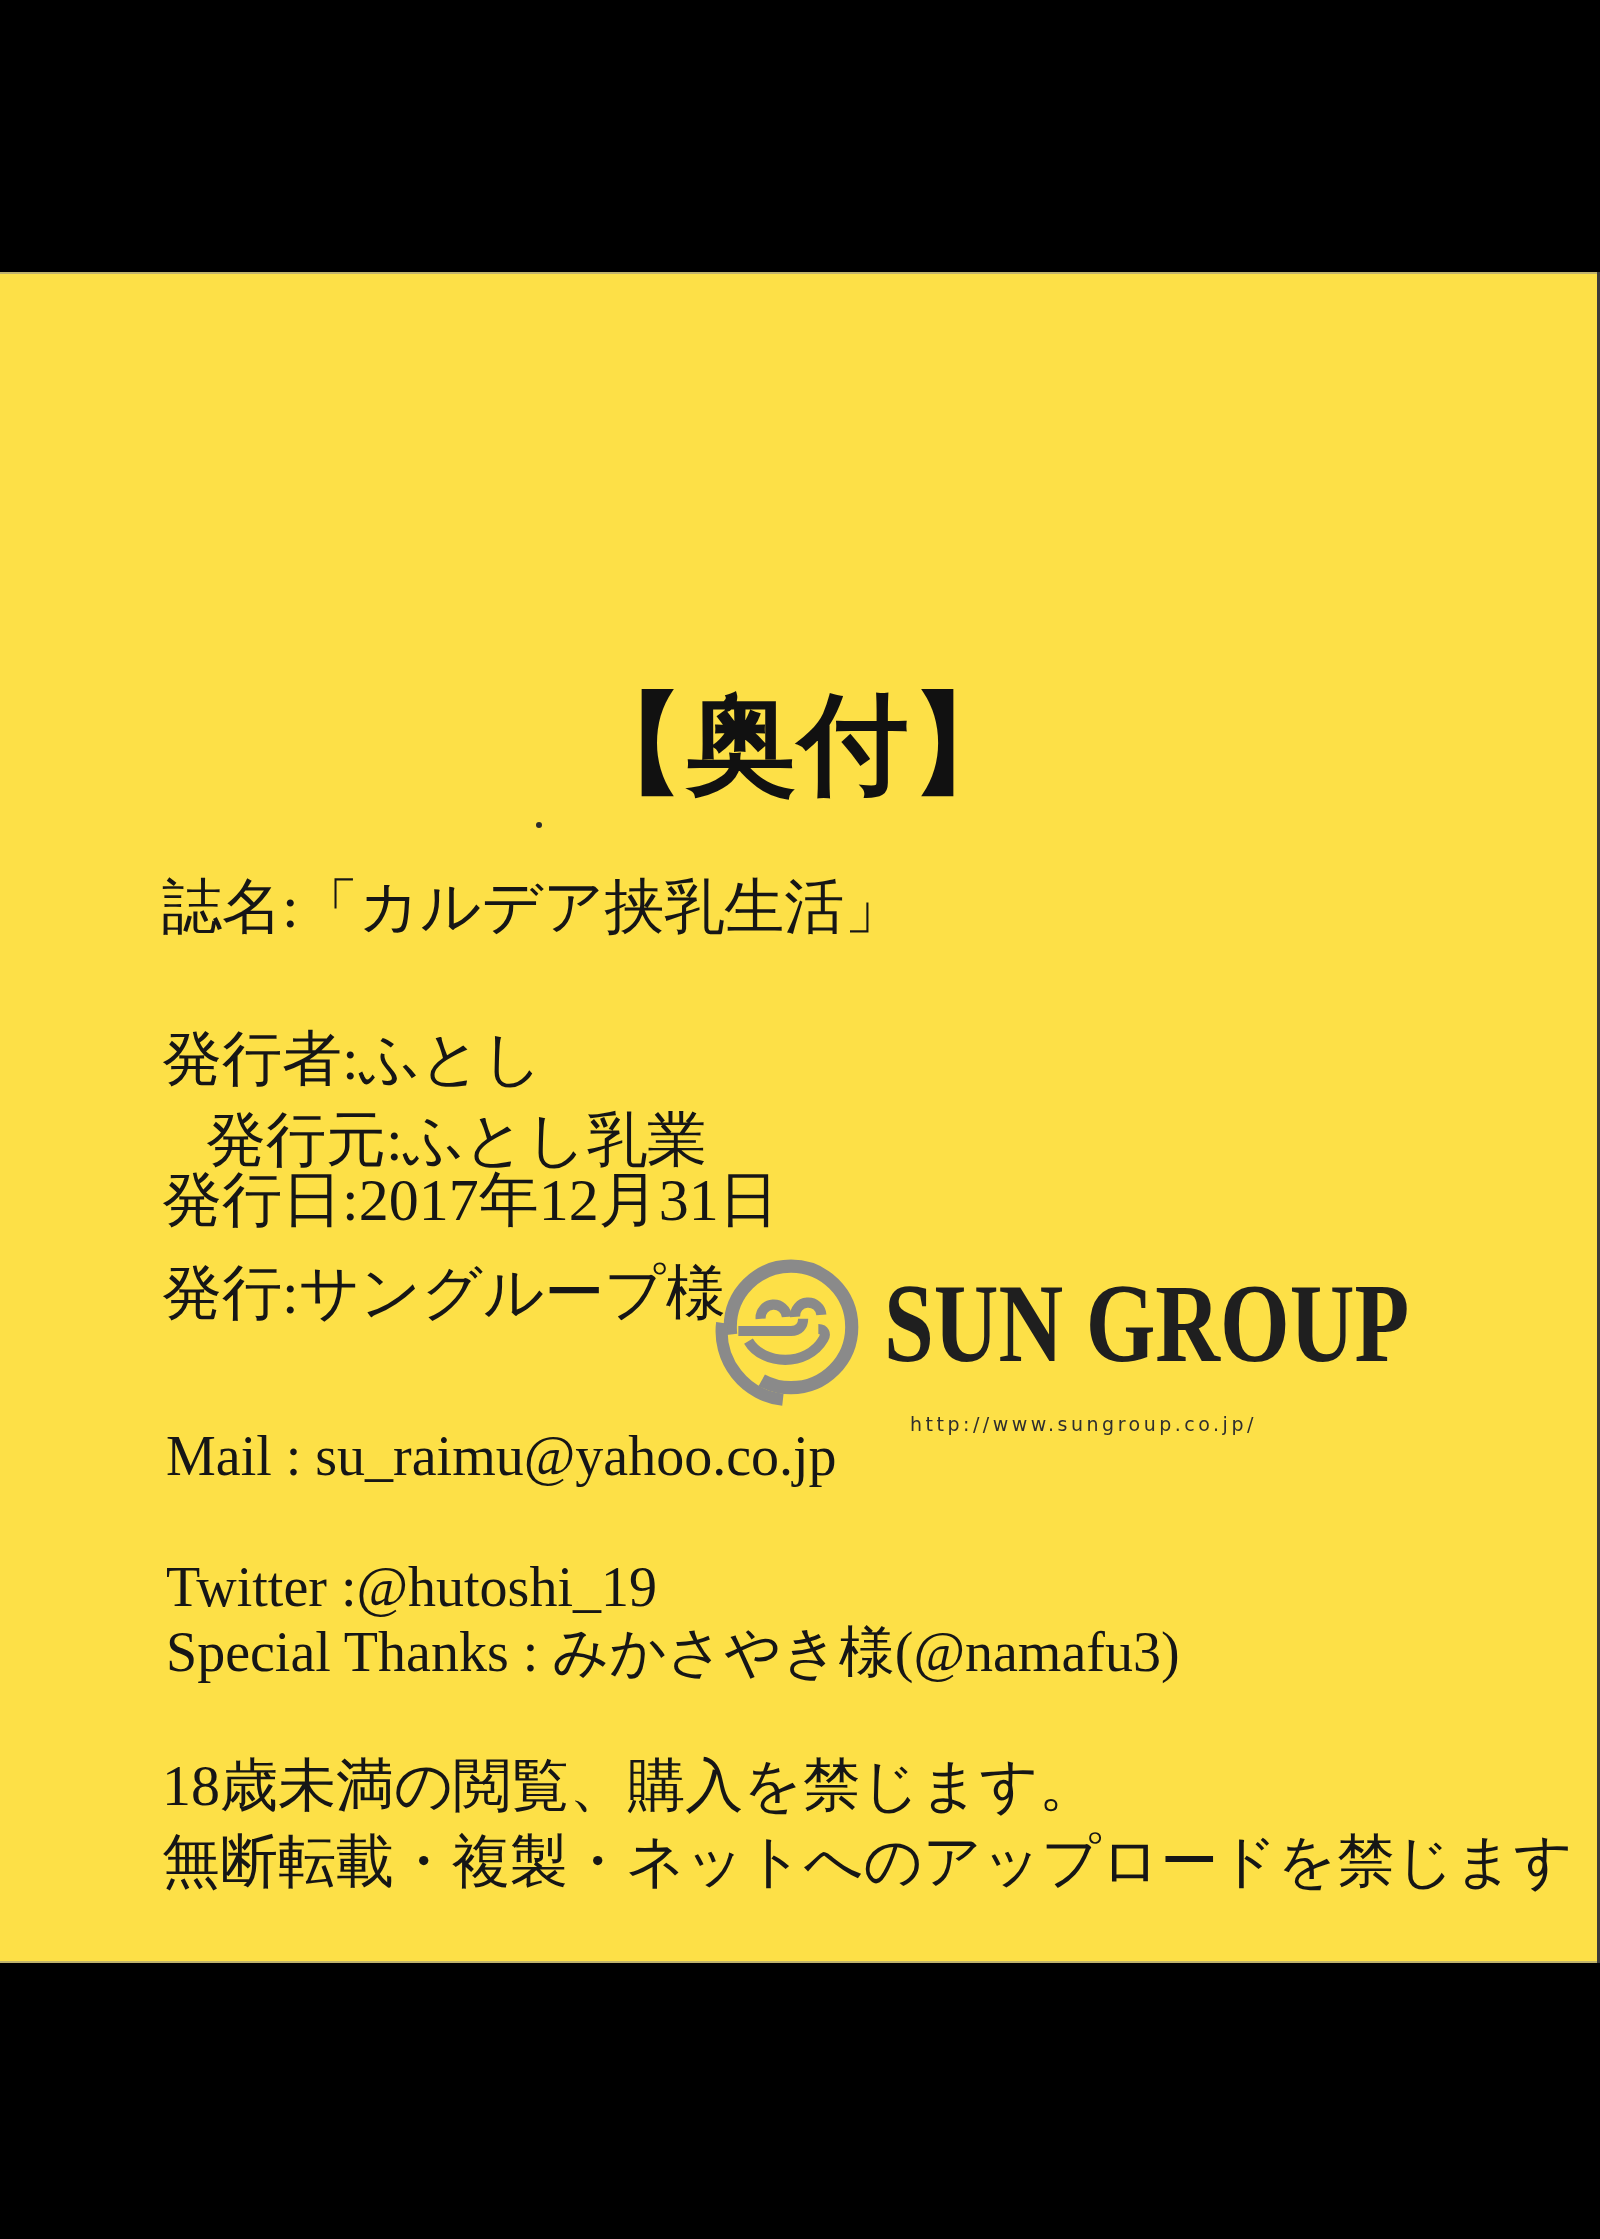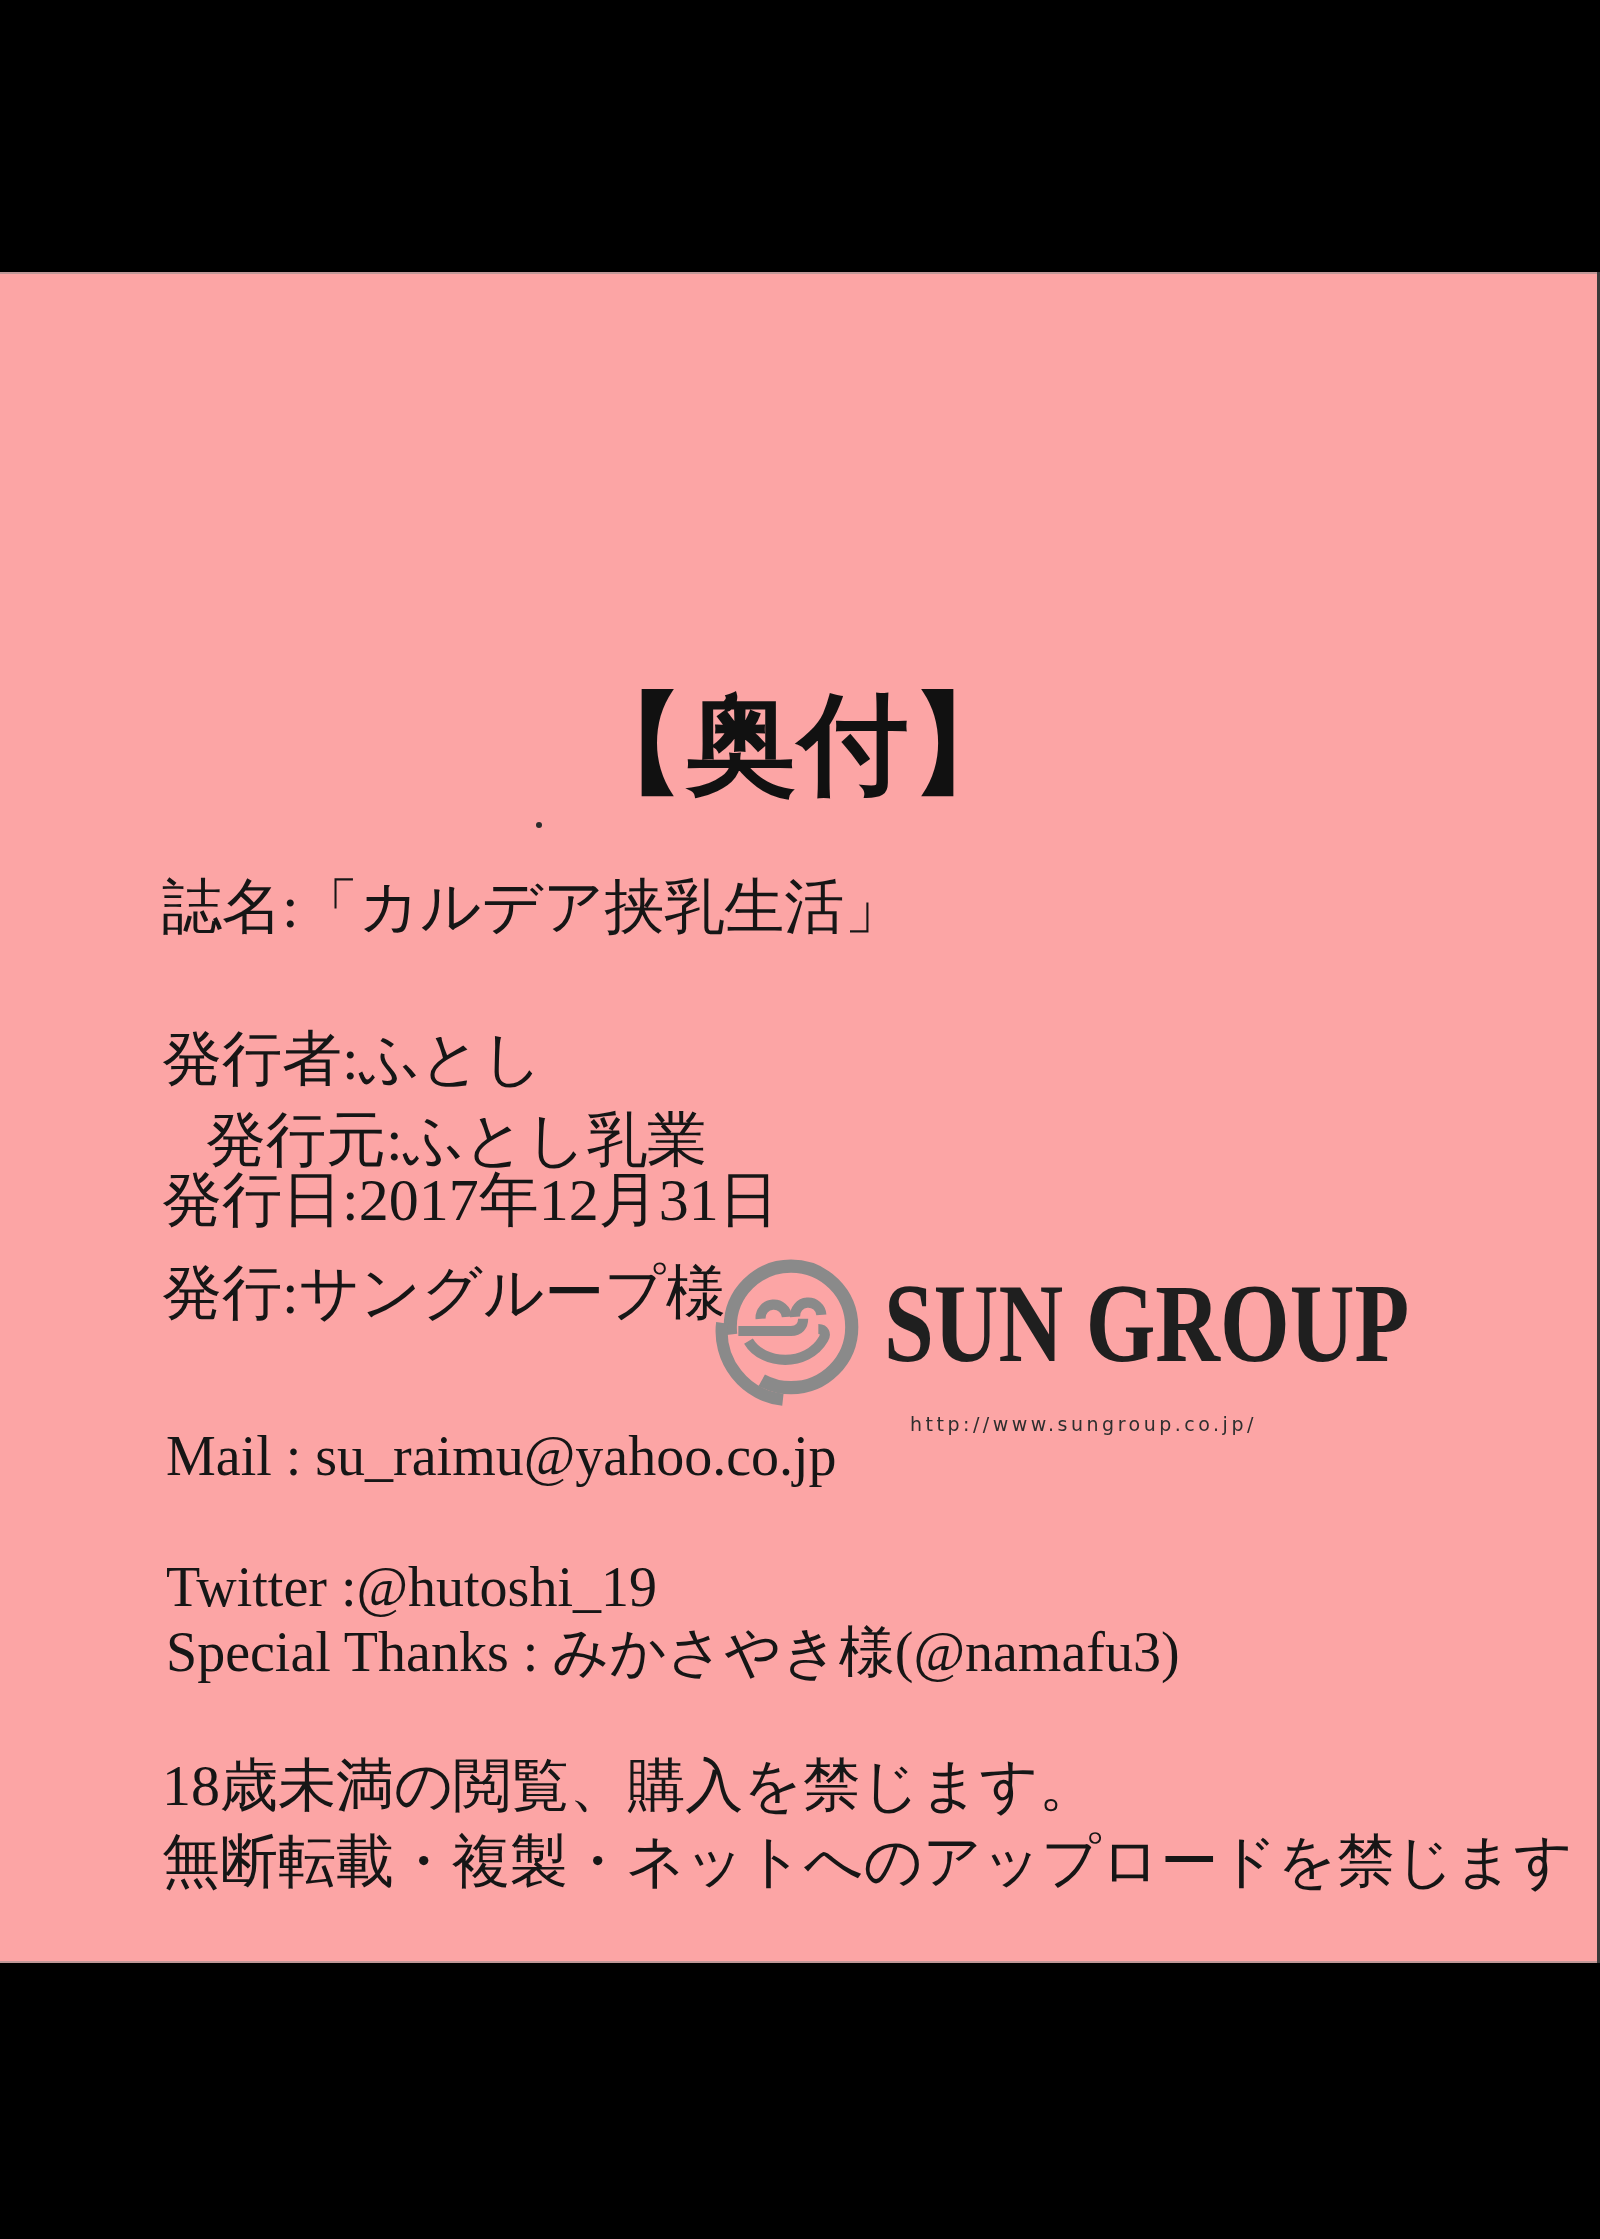--- a/index.html
+++ b/index.html
@@ -7,21 +7,21 @@
     position:relative;
     width:1600px;height:2239px;
     background:#000;
     overflow:hidden;
     font-family:"Liberation Serif","DejaVu Serif",serif;
   }
   .paper{
     position:absolute;
     left:0;top:272px;
     width:1597px;height:1691px;
-    background:#fca5a5;
+    background:#fde047;
     border-right:3px solid #3a3a3a;
   }
   .seam{
     position:absolute;left:0;width:100%;height:2px;background:#8c8c8c;opacity:.55;
   }
   .seam.top{top:0;}
   .seam.bottom{bottom:0;}
   .heading{
     position:absolute;
     left:0;right:0;top:418px;

